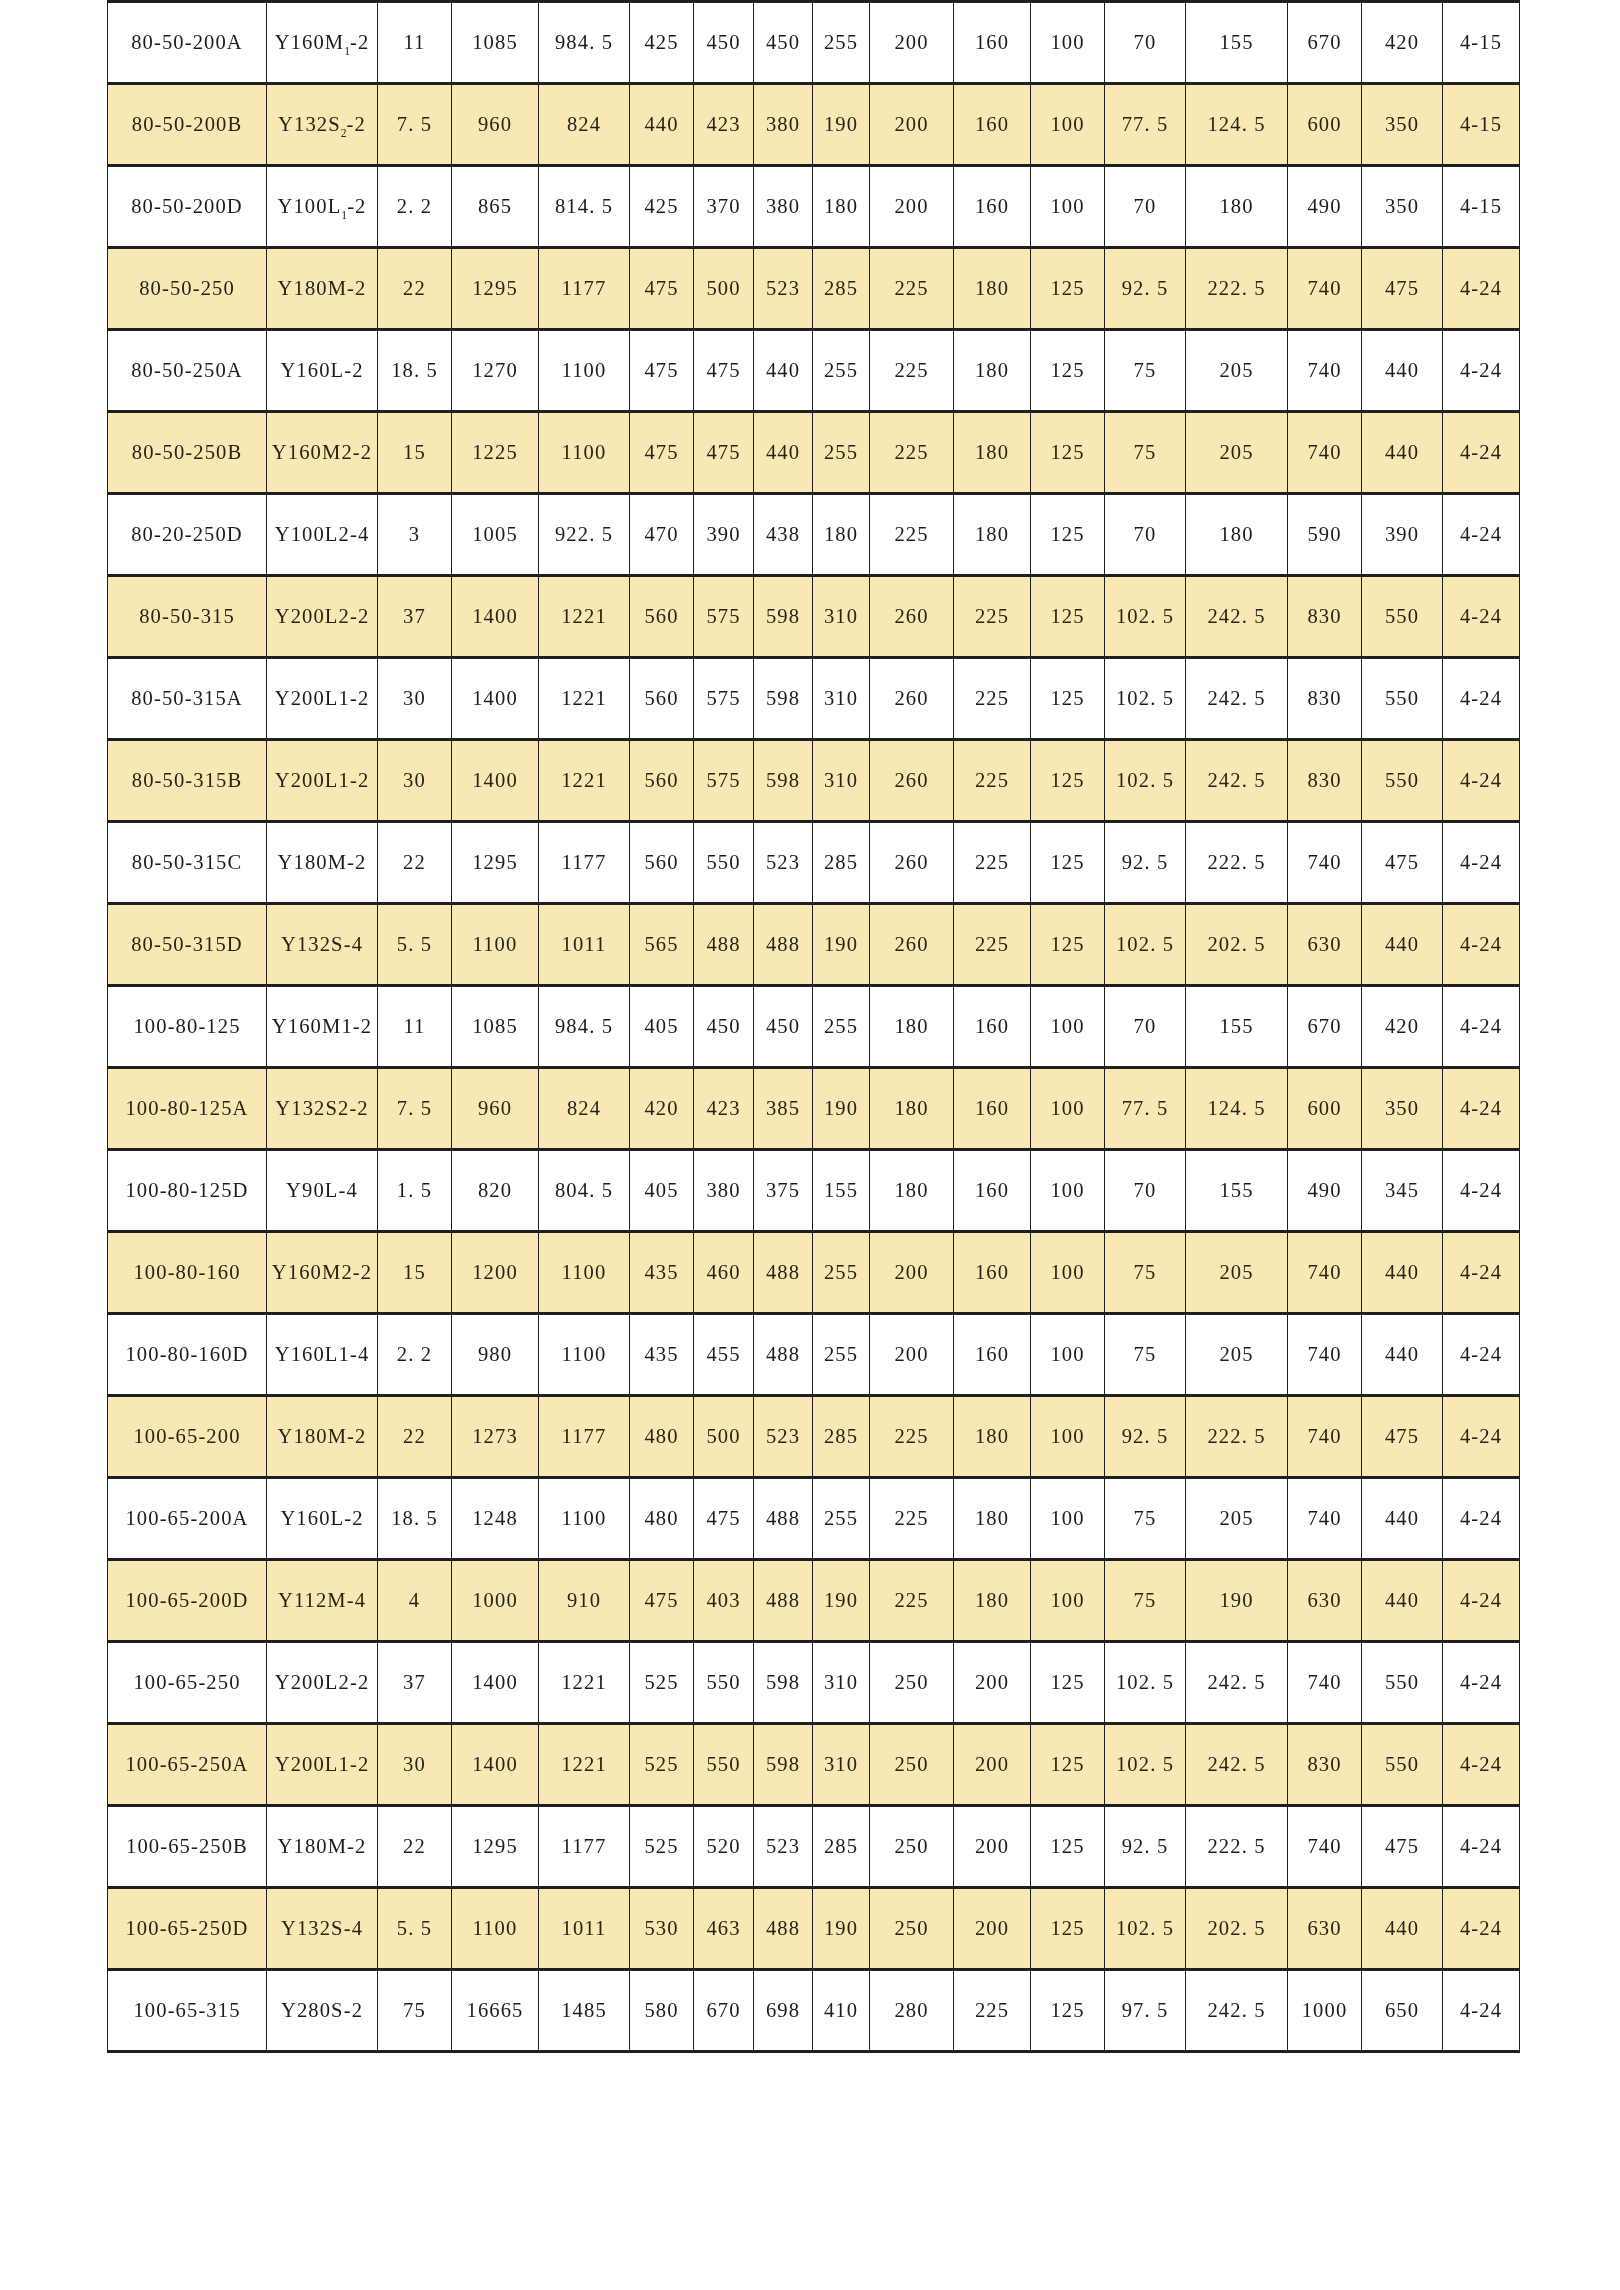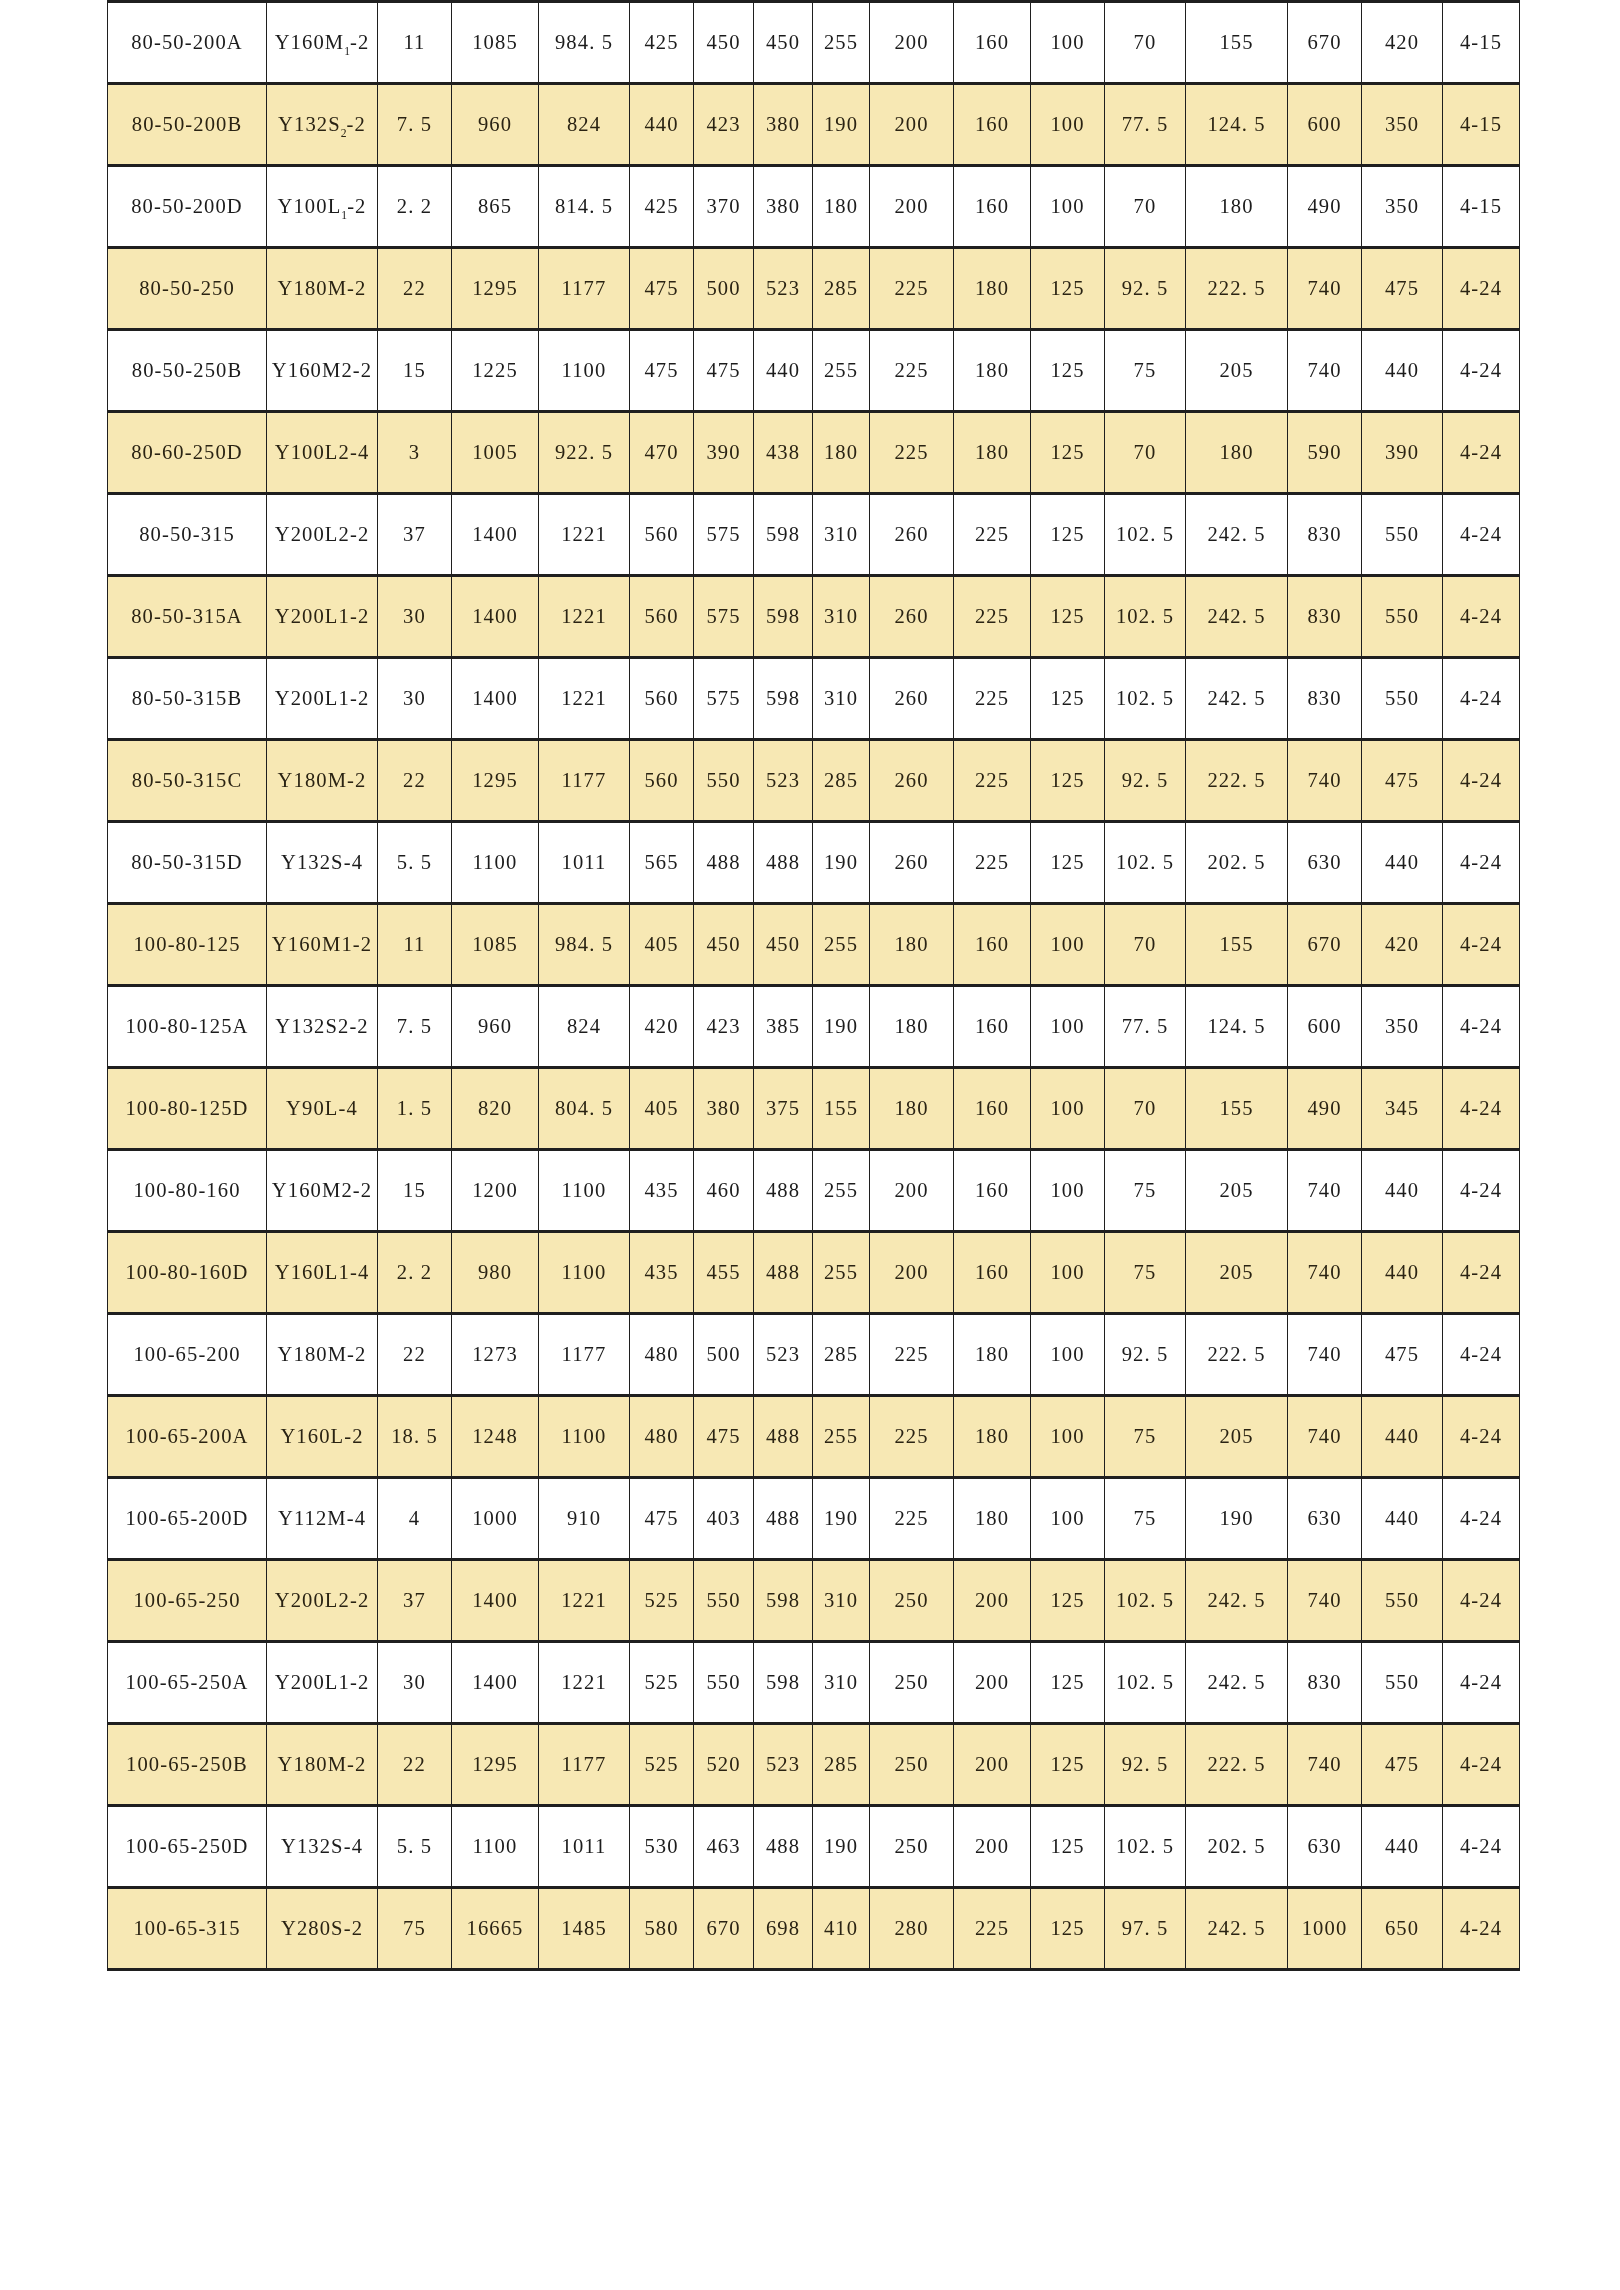--- a/index.html
+++ b/index.html
@@ -144,40 +144,59 @@
           <td>225</td>
           <td>180</td>
           <td>125</td>
           <td>92. 5</td>
           <td>222. 5</td>
           <td>740</td>
           <td>475</td>
           <td>4-24</td>
         </tr>
         <tr>
+          <td>80-50-250A</td>
+          <td>Y160L-2</td>
+          <td>18. 5</td>
+          <td>1270</td>
+          <td>1100</td>
+          <td>475</td>
+          <td>475</td>
+          <td>440</td>
+          <td>255</td>
+          <td>225</td>
+          <td>180</td>
+          <td>125</td>
+          <td>75</td>
+          <td>205</td>
+          <td>740</td>
+          <td>440</td>
+          <td>4-24</td>
+        </tr>
+        <tr>
           <td>80-50-250B</td>
           <td>Y160M2-2</td>
           <td>15</td>
           <td>1225</td>
           <td>1100</td>
           <td>475</td>
           <td>475</td>
           <td>440</td>
           <td>255</td>
           <td>225</td>
           <td>180</td>
           <td>125</td>
           <td>75</td>
           <td>205</td>
           <td>740</td>
           <td>440</td>
           <td>4-24</td>
         </tr>
         <tr>
-          <td>80-60-250D</td>
+          <td>80-20-250D</td>
           <td>Y100L2-4</td>
           <td>3</td>
           <td>1005</td>
           <td>922. 5</td>
           <td>470</td>
           <td>390</td>
           <td>438</td>
           <td>180</td>
           <td>225</td>
           <td>180</td>

